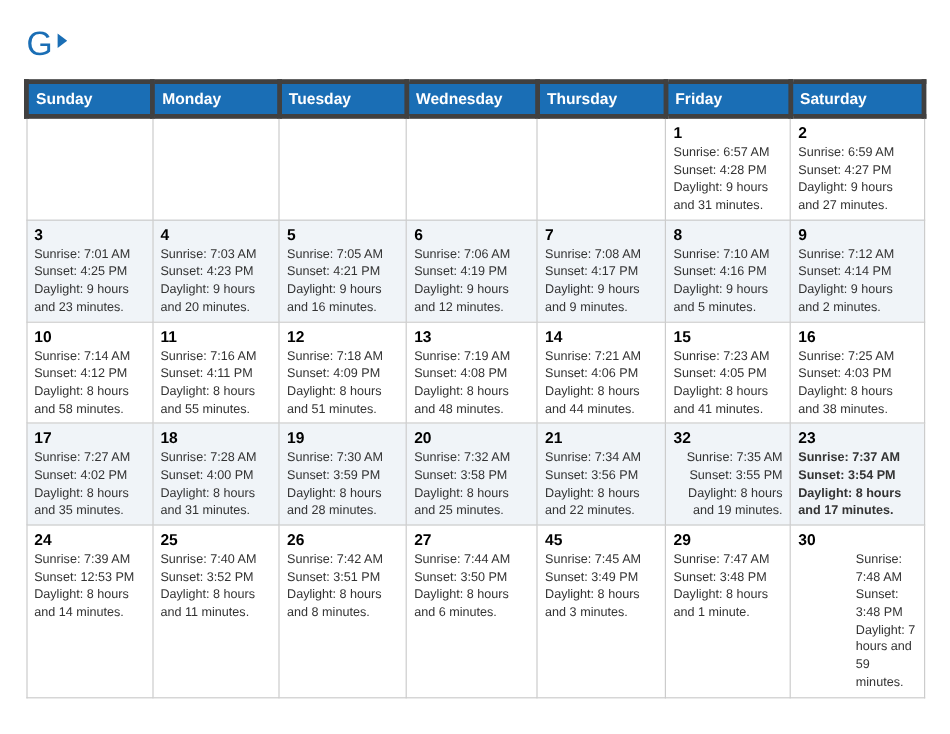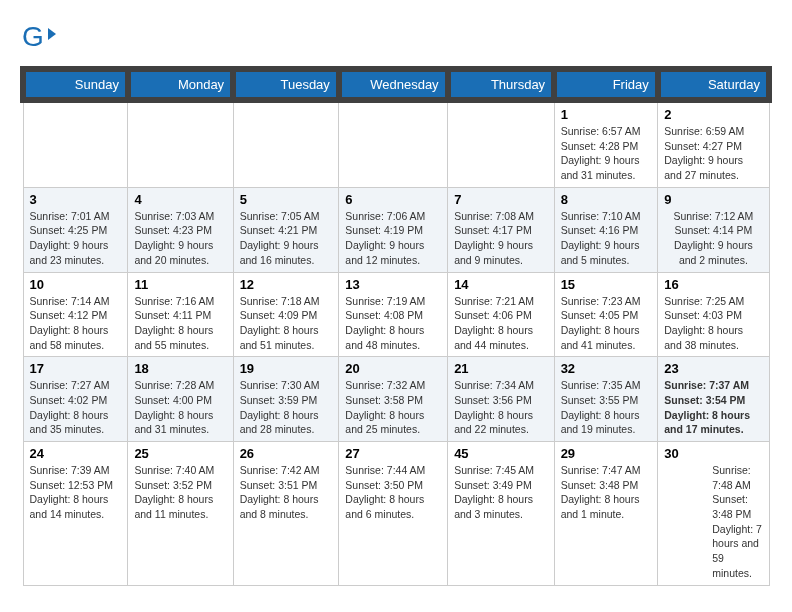--- a/index.html
+++ b/index.html
@@ -47,25 +47,25 @@
       font-size: 16px;
       color: #333;
     }
     .calendar {
       width: 100%;
       border-collapse: collapse;
     }
     .calendar th {
       background: #1a6eb5;
       color: #fff;
-      text-align: right;
+      text-align: left;
       padding: 5px 6px;
       font-size: 13px;
-      font-weight: normal;
-      border: 6px solid #404040;
+      font-weight: bold;
+      border: 4px solid #404040;
     }
     .calendar td {
       border: 1px solid #ccc;
       vertical-align: top;
       padding: 4px 6px;
       width: 113px;
       min-height: 80px;
       background: #fff;
     }
     .calendar tr:nth-child(even) td {
@@ -170,21 +170,21 @@
 Daylight: 9 hours and 9 minutes.</div>
         </td>
         <td>
           <span class="day-num">8</span>
           <div class="day-info" style="white-space: pre-line;">Sunrise: 7:10 AM
 Sunset: 4:16 PM
 Daylight: 9 hours and 5 minutes.</div>
         </td>
         <td>
           <span class="day-num">9</span>
-          <div class="day-info" style="white-space: pre-line; text-align: center;">Sunrise: 7:12 AM
+          <div class="day-info" style="white-space: pre-line;">Sunrise: 7:12 AM
 Sunset: 4:14 PM
 Daylight: 9 hours and 2 minutes.</div>
         </td>
       </tr>
       <tr>
         <td>
           <span class="day-num">10</span>
           <div class="day-info" style="white-space: pre-line;">Sunrise: 7:14 AM
 Sunset: 4:12 PM
 Daylight: 8 hours and 58 minutes.</div>
@@ -252,21 +252,21 @@
 Daylight: 8 hours and 25 minutes.</div>
         </td>
         <td>
           <span class="day-num">21</span>
           <div class="day-info" style="white-space: pre-line;">Sunrise: 7:34 AM
 Sunset: 3:56 PM
 Daylight: 8 hours and 22 minutes.</div>
         </td>
         <td>
           <span class="day-num">32</span>
-          <div class="day-info" style="white-space: pre-line;">Sunrise: 7:35 AM
+          <div class="day-info" style="white-space: pre-line; text-align: right;">Sunrise: 7:35 AM
 Sunset: 3:55 PM
 Daylight: 8 hours and 19 minutes.</div>
         </td>
         <td>
           <span class="day-num">23</span>
           <div class="day-info" style="white-space: pre-line; font-weight: bold;">Sunrise: 7:37 AM
 Sunset: 3:54 PM
 Daylight: 8 hours and 17 minutes.</div>
         </td>
       </tr>

